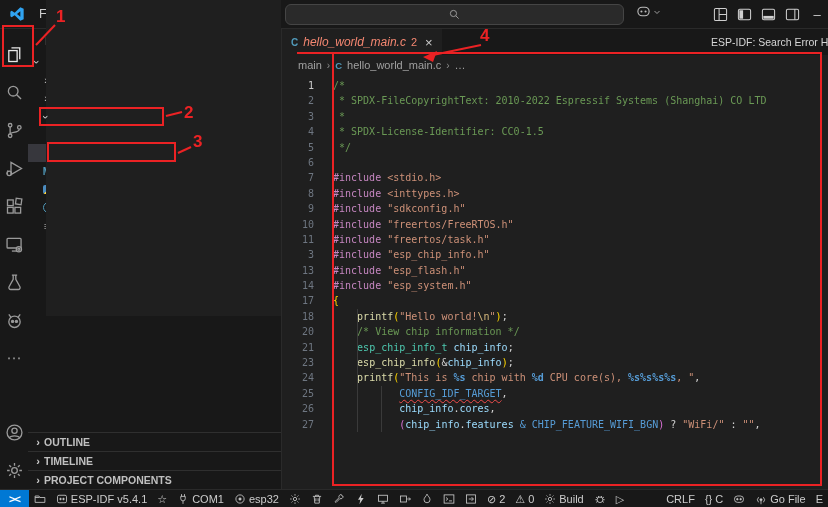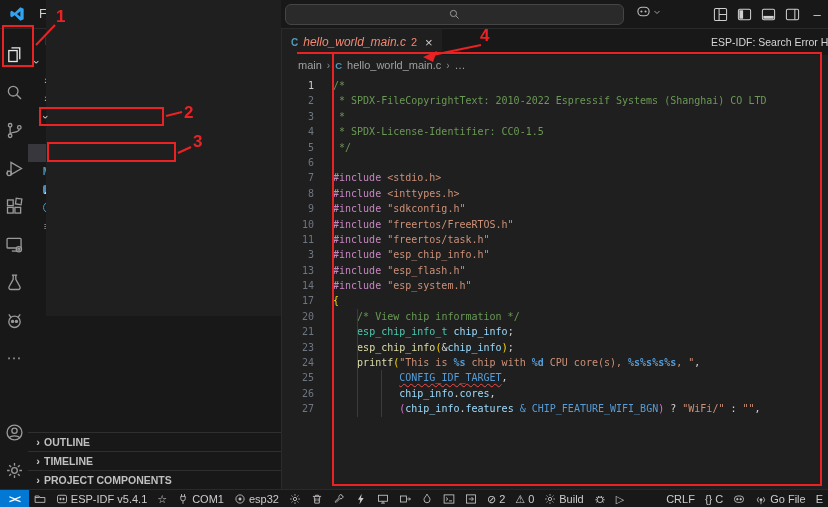--- a/index.html
+++ b/index.html
@@ -343,20 +343,21 @@
           <div class="code-line"><span class="ln">6</span><span class="code-text"></span></div>
           <div class="code-line"><span class="ln">7</span><span class="code-text"><span class="tk-m">#include </span><span class="tk-s">&lt;stdio.h&gt;</span></span></div>
           <div class="code-line"><span class="ln">8</span><span class="code-text"><span class="tk-m">#include </span><span class="tk-s">&lt;inttypes.h&gt;</span></span></div>
           <div class="code-line"><span class="ln">9</span><span class="code-text"><span class="tk-m">#include </span><span class="tk-s">"sdkconfig.h"</span></span></div>
           <div class="code-line"><span class="ln">10</span><span class="code-text"><span class="tk-m">#include </span><span class="tk-s">"freertos/FreeRTOS.h"</span></span></div>
           <div class="code-line"><span class="ln">11</span><span class="code-text"><span class="tk-m">#include </span><span class="tk-s">"freertos/task.h"</span></span></div>
           <div class="code-line"><span class="ln">3</span><span class="code-text"><span class="tk-m">#include </span><span class="tk-s">"esp_chip_info.h"</span></span></div>
           <div class="code-line"><span class="ln">13</span><span class="code-text"><span class="tk-m">#include </span><span class="tk-s">"esp_flash.h"</span></span></div>
           <div class="code-line"><span class="ln">14</span><span class="code-text"><span class="tk-m">#include </span><span class="tk-s">"esp_system.h"</span></span></div>
           <div class="code-line"><span class="ln">17</span><span class="code-text"><span class="tk-b1">{</span></span></div>
+          <div class="code-line"><span class="ln">18</span><span class="code-text"><i class="guide" style="left: 4ch;"></i><span class="tk-p">    </span><span class="tk-f">printf</span><span class="tk-b1">(</span><span class="tk-s">"Hello world!</span><span class="tk-e">\n</span><span class="tk-s">"</span><span class="tk-b1">)</span><span class="tk-p">;</span></span></div>
           <div class="code-line"><span class="ln">20</span><span class="code-text"><i class="guide" style="left: 4ch;"></i><span class="tk-p">    </span><span class="tk-c">/* View chip information */</span></span></div>
           <div class="code-line"><span class="ln">21</span><span class="code-text"><i class="guide" style="left: 4ch;"></i><span class="tk-p">    </span><span class="tk-t">esp_chip_info_t</span><span class="tk-p"> </span><span class="tk-v">chip_info</span><span class="tk-p">;</span></span></div>
           <div class="code-line"><span class="ln">23</span><span class="code-text"><i class="guide" style="left: 4ch;"></i><span class="tk-p">    </span><span class="tk-f">esp_chip_info</span><span class="tk-b1">(</span><span class="tk-p">&amp;</span><span class="tk-v">chip_info</span><span class="tk-b1">)</span><span class="tk-p">;</span></span></div>
           <div class="code-line"><span class="ln">24</span><span class="code-text"><i class="guide" style="left: 4ch;"></i><span class="tk-p">    </span><span class="tk-f">printf</span><span class="tk-b1">(</span><span class="tk-s">"This is </span><span class="tk-fm">%s</span><span class="tk-s"> chip with </span><span class="tk-fm">%d</span><span class="tk-s"> CPU core(s), </span><span class="tk-fm">%s%s%s%s</span><span class="tk-s">, "</span><span class="tk-p">,</span></span></div>
           <div class="code-line"><span class="ln">25</span><span class="code-text"><i class="guide" style="left: 4ch;"></i><i class="guide" style="left: 8ch;"></i><span class="tk-p">           </span><span class="tk-u">CONFIG_IDF_TARGET</span><span class="tk-p">,</span></span></div>
           <div class="code-line"><span class="ln">26</span><span class="code-text"><i class="guide" style="left: 4ch;"></i><i class="guide" style="left: 8ch;"></i><span class="tk-p">           </span><span class="tk-v">chip_info</span><span class="tk-p">.</span><span class="tk-v">cores</span><span class="tk-p">,</span></span></div>
           <div class="code-line"><span class="ln">27</span><span class="code-text"><i class="guide" style="left: 4ch;"></i><i class="guide" style="left: 8ch;"></i><span class="tk-p">           </span><span class="tk-b2">(</span><span class="tk-v">chip_info</span><span class="tk-p">.</span><span class="tk-v">features</span><span class="tk-p"> </span><span class="tk-k">&amp;</span><span class="tk-p"> </span><span class="tk-k">CHIP_FEATURE_WIFI_BGN</span><span class="tk-b2">)</span><span class="tk-p"> ? </span><span class="tk-s">"WiFi/"</span><span class="tk-p"> : </span><span class="tk-s">""</span><span class="tk-p">,</span></span></div>
         </div>
     </div>
   </div>

